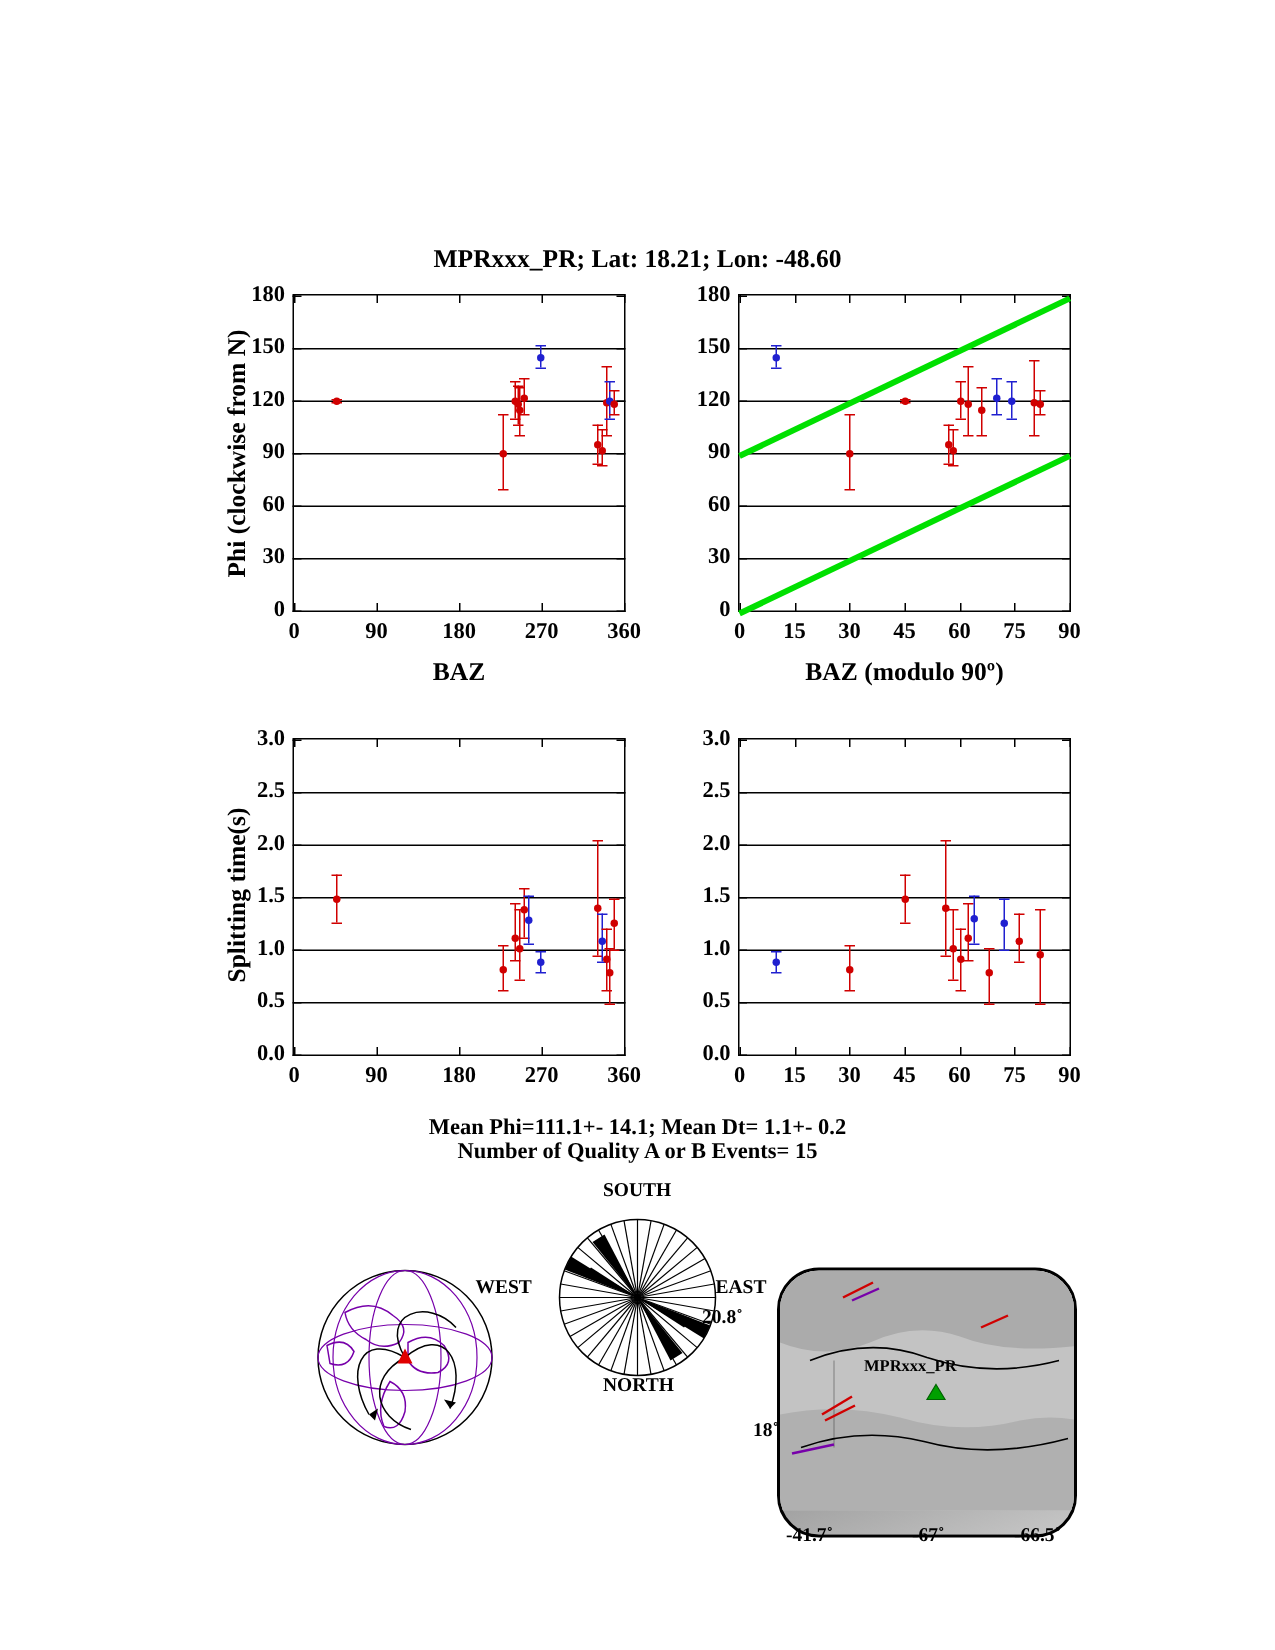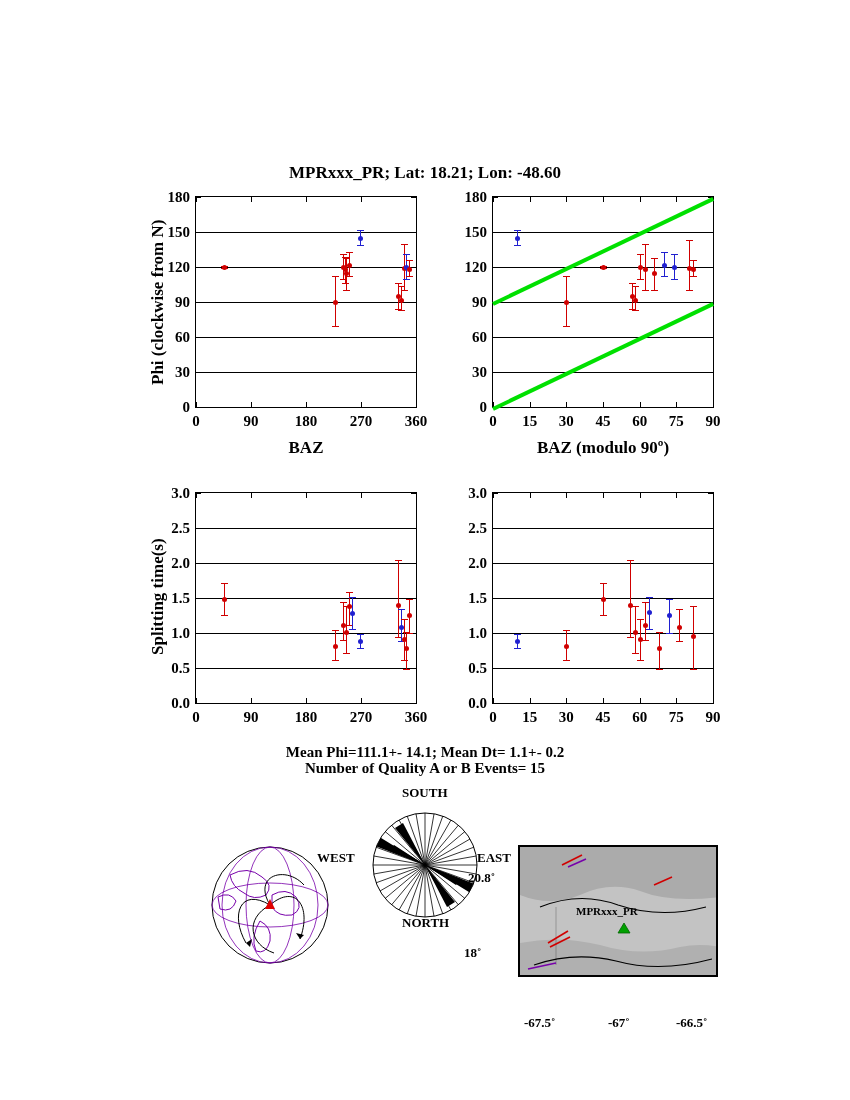--- a/index.html
+++ b/index.html
@@ -557,36 +557,36 @@
       <polygon points="0,0 -30,-37 -22,-42" fill="#000"></polygon>
       <polygon points="0,0 30,37 22,42" fill="#000"></polygon>
     </g>
   </svg>
   <div class="rose-lab" style="left:47px;top:-10px;">SOUTH</div>
   <div class="rose-lab" style="left:47px;top:120px;">NORTH</div>
   <div class="rose-lab" style="left:122px;top:55px;">EAST</div>
   <div class="rose-lab" style="left:-38px;top:55px;">WEST</div>
 </div>
 
-<div class="mapbox" style="left:518px;top:845px;width:200px;height:132px;">
+<div class="mapbox" style="left:518px;top:845px;width:200px;height:180px;border-radius:28px;">
   <svg width="200" height="160" viewBox="0 0 200 160">
     <rect x="0" y="0" width="200" height="160" fill="#c3c3c3"></rect>
     <path d="M0 0 H200 V50 Q150 56 120 44 Q90 34 60 48 Q30 60 0 48 Z" fill="#ababab"></path>
     <path d="M0 96 Q40 88 80 98 Q120 110 160 100 Q180 96 200 100 V160 H0 Z" fill="#b0b0b0"></path>
     <path d="M20 60 Q60 44 98 58 Q140 72 186 60" fill="none" stroke="#000" stroke-width="1.1"></path>
     <path d="M14 118 Q54 104 96 114 Q140 126 192 112" fill="none" stroke="#000" stroke-width="1.1"></path>
     <path d="M36 60 L36 118" fill="none" stroke="#000" stroke-width="0.6" opacity="0.4"></path>
 
     <line x1="42" y1="18" x2="62" y2="8" stroke="#d00000" stroke-width="1.6"></line>
     <line x1="48" y1="20" x2="66" y2="12" stroke="#7700aa" stroke-width="1.6"></line>
     <line x1="134" y1="38" x2="152" y2="30" stroke="#d00000" stroke-width="1.6"></line>
     <line x1="28" y1="96" x2="48" y2="84" stroke="#d00000" stroke-width="1.6"></line>
     <line x1="30" y1="100" x2="50" y2="90" stroke="#d00000" stroke-width="1.6"></line>
     <line x1="8" y1="122" x2="36" y2="116" stroke="#7700aa" stroke-width="1.6"></line>
     <polygon points="104,76 110,86 98,86" fill="#00a000" stroke="#006400" stroke-width="0.8"></polygon>
   </svg>
   <div class="stationlab" style="left:56px;top:58px;">MPRxxx_PR</div>
 </div>
 <div class="maplab" style="left:468px;top:870px;">20.8˚</div>
-<div class="maplab" style="left:464px;top:945px;">18˚</div>
-<div class="maplab" style="left:524px;top:1015px;">-67.5˚</div>
+<div class="maplab" style="left:502px;top:945px;">18˚</div>
+<div class="maplab" style="left:524px;top:1015px;">-41.7˚</div>
 <div class="maplab" style="left:608px;top:1015px;">-67˚</div>
 <div class="maplab" style="left:676px;top:1015px;">-66.5˚</div>
 
 </body></html>

